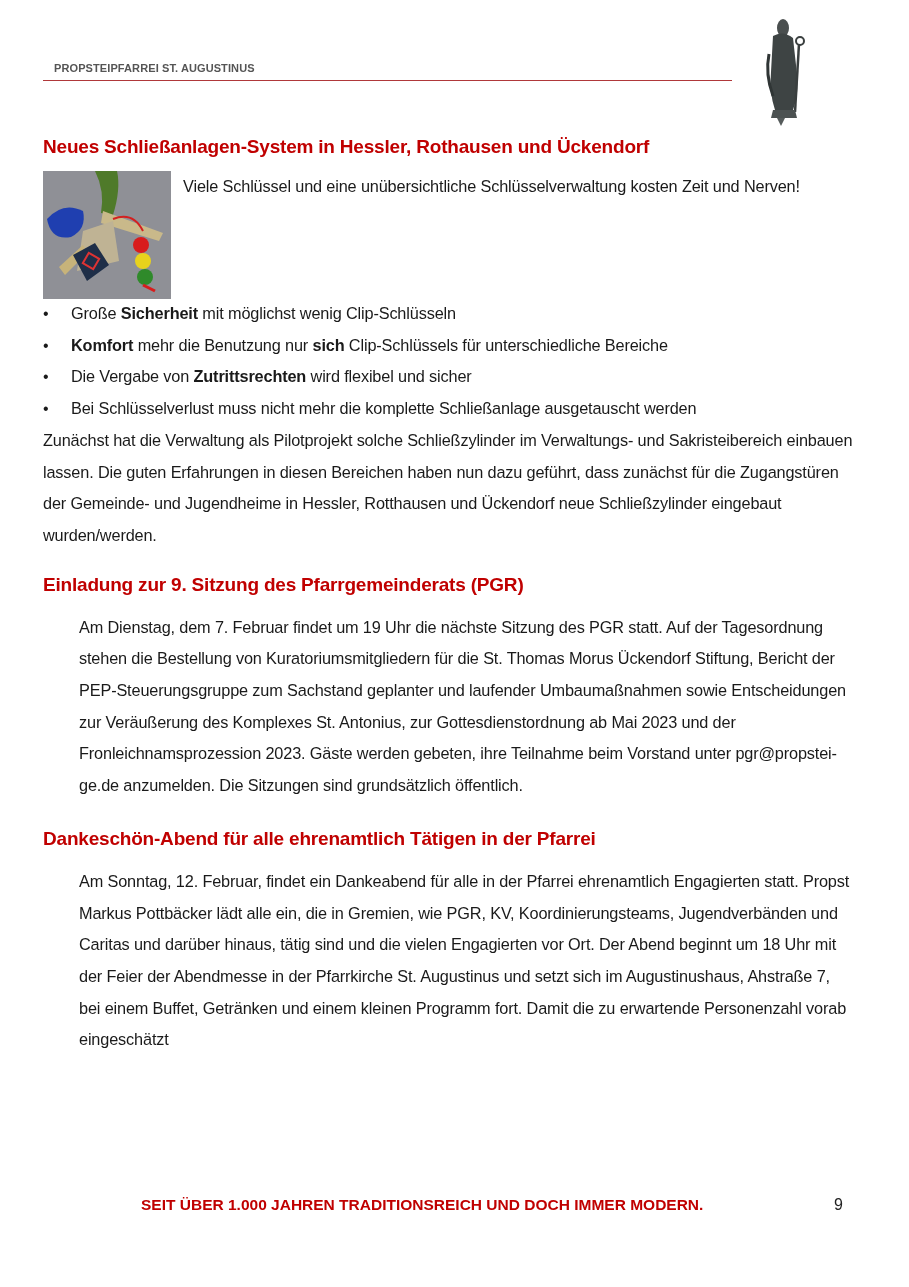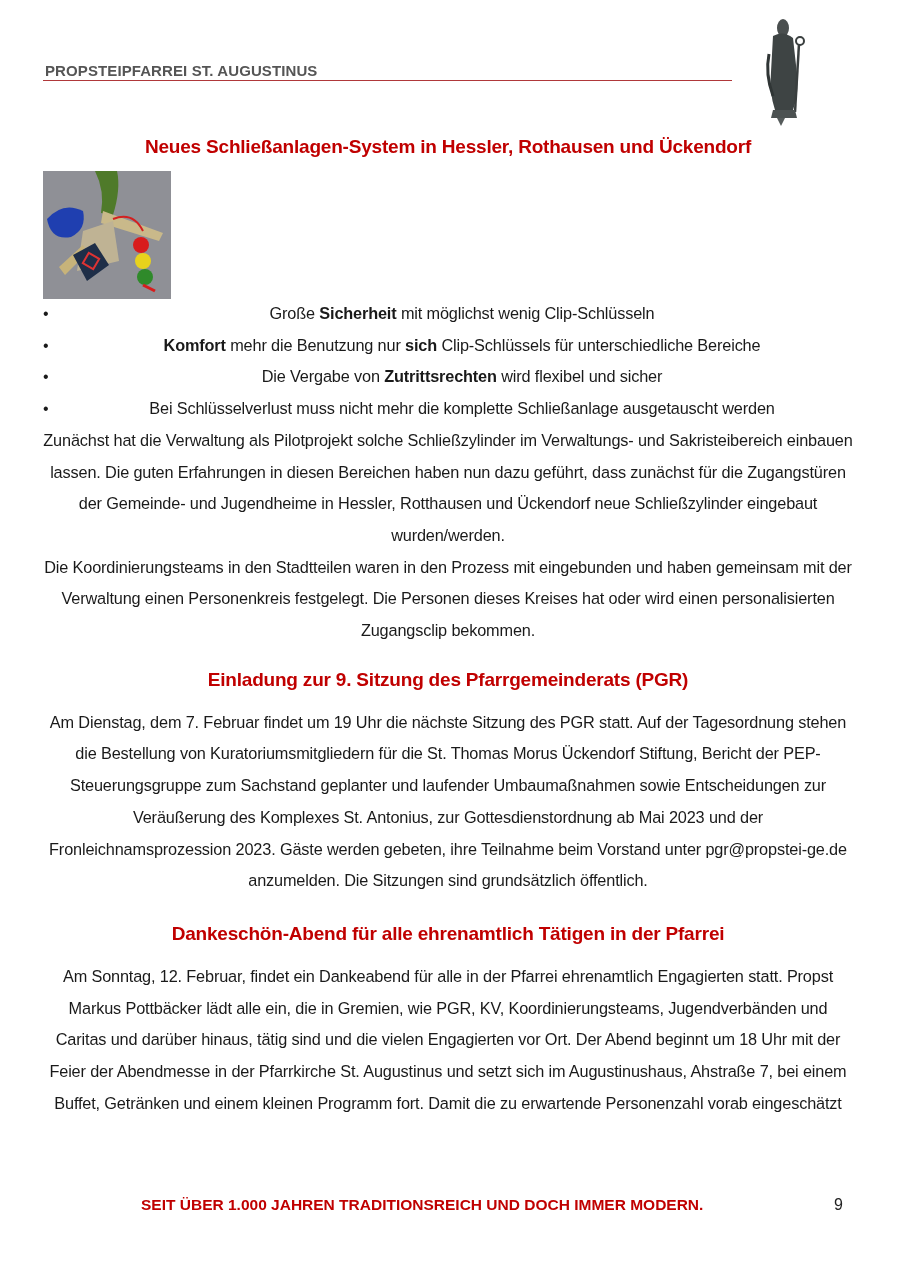--- a/index.html
+++ b/index.html
@@ -1,32 +1,32 @@
 <!DOCTYPE html>
 <html><head>
 <meta charset="utf-8">
 <style>
   html, body { margin: 0; padding: 0; background: #ffffff; }
   body { width: 909px; height: 1287px; position: relative; overflow: hidden;
          font-family: "DejaVu Sans Condensed", "Liberation Sans Narrow", "Liberation Sans", sans-serif; color: #1a1a1a; }
-  .header-title { position: absolute; left: 45px; top: 62px; font-size: 15px; font-weight: bold; color: #555555; letter-spacing: 0.1px;
+  .header-title { position: absolute; left: 54px; top: 62px; font-size: 11px; font-weight: bold; color: #555555; letter-spacing: 0.1px;
                   font-family: "Liberation Sans", sans-serif; }
   .header-rule { position: absolute; left: 43px; top: 80px; width: 689px; height: 1px; background: #b0383a; }
   .statue { position: absolute; left: 755px; top: 14px; width: 60px; height: 112px; }
-  .content { position: absolute; left: 43px; top: 132px; width: 810px; font-family: "Liberation Sans", sans-serif; text-align: center; }
+  .content { position: absolute; left: 43px; top: 132px; width: 810px; font-family: "Liberation Sans", sans-serif; }
   h2 { color: #c00000; font-size: 19px; font-weight: bold; margin: 0; line-height: 30px; letter-spacing: -0.2px; }
   p, li { font-size: 16.3px; line-height: 31.7px; margin: 0; letter-spacing: -0.15px; }
   .sec1-top { position: relative; margin-top: 9px; height: 127px; }
   .keys { position: absolute; left: 0; top: 0; width: 128px; height: 128px; }
   .sec1-intro { position: absolute; left: 140px; top: 0px; width: 670px; }
   ul { list-style: none; margin: 0; padding: 0; }
   li { position: relative; padding-left: 28px; }
   li::before { content: "\2022"; position: absolute; left: 0; top: 0; font-size: 16px; }
   .sec2 { margin-top: 18px; }
-  .sec2 p, .sec3 p { margin-top: 12px; }
+  .sec2 p, .sec3 p { margin-top: 12px; margin-left: 36px; }
   .sec3 { margin-top: 22px; }
   .footer-text { position: absolute; left: 141px; top: 1196px; font-family: "Liberation Sans", sans-serif;
                  font-size: 15.5px; font-weight: bold; color: #c00000; }
   .page-num { position: absolute; left: 834px; top: 1196px; font-size: 16px; color: #222222; font-family: "Liberation Sans", sans-serif; }
   b { font-weight: bold; }
 </style>
 </head>
 <body>
 
 <div class="header-title">PROPSTEIPFARREI ST. AUGUSTINUS</div>
@@ -56,30 +56,30 @@
         <path d="M16 96 L40 74 L44 82 L22 104 Z" fill="#c7b37a"></path>
         <path d="M30 84 L52 72 L66 94 L44 110 Z" fill="#1e2e48"></path>
         <rect x="42" y="84" width="12" height="12" fill="none" stroke="#d33" stroke-width="2" transform="rotate(30 48 90)"></rect>
         <circle cx="98" cy="74" r="8" fill="#d81c1c"></circle>
         <circle cx="100" cy="90" r="8" fill="#e8d21c"></circle>
         <circle cx="102" cy="106" r="8" fill="#2f8a2a"></circle>
         <path d="M100 114 L112 120" stroke="#d81c1c" stroke-width="3"></path>
         <path d="M70 48 Q90 40 100 60" stroke="#d32020" stroke-width="2" fill="none"></path>
       </svg>
       <div class="sec1-intro">
+        <p>Viele Schlüssel und eine unübersichtliche Schlüsselverwaltung kosten Zeit und Nerven!</p>
       </div>
     </div>
     <ul>
       <li><span>Große </span><b>Sicherheit</b><span> mit möglichst wenig Clip-Schlüsseln</span></li>
       <li><b>Komfort</b><span> mehr die Benutzung nur </span><b>sich</b><span> Clip-Schlüssels für unterschiedliche Bereiche</span></li>
       <li><span>Die Vergabe von </span><b>Zutrittsrechten</b><span> wird flexibel und sicher</span></li>
       <li><span>Bei Schlüsselverlust muss nicht mehr die komplette Schließanlage ausgetauscht werden</span></li>
     </ul>
     <p>Zunächst hat die Verwaltung als Pilotprojekt solche Schließzylinder im Verwaltungs- und Sakristeibereich einbauen lassen. Die guten Erfahrungen in diesen Bereichen haben nun dazu geführt, dass zunächst für die Zugangstüren der Gemeinde- und Jugendheime in Hessler, Rotthausen und Ückendorf neue Schließzylinder eingebaut wurden/werden.</p>
-    <p>Die Koordinierungsteams in den Stadtteilen waren in den Prozess mit eingebunden und haben gemeinsam mit der Verwaltung einen Personenkreis festgelegt. Die Personen dieses Kreises hat oder wird einen personalisierten Zugangsclip bekommen.</p>
   </section>
 
   <section class="sec2">
     <h2>Einladung zur 9. Sitzung des Pfarrgemeinderats (PGR)</h2>
     <p>Am Dienstag, dem 7. Februar findet um 19 Uhr die nächste Sitzung des PGR statt. Auf der Tagesordnung stehen die Bestellung von Kuratoriumsmitgliedern für die St. Thomas Morus Ückendorf Stiftung, Bericht der PEP-Steuerungsgruppe zum Sachstand geplanter und laufender Umbaumaßnahmen sowie Entscheidungen zur Veräußerung des Komplexes St. Antonius, zur Gottesdienstordnung ab Mai 2023 und der Fronleichnamsprozession 2023. Gäste werden gebeten, ihre Teilnahme beim Vorstand unter pgr@propstei-ge.de anzumelden. Die Sitzungen sind grundsätzlich öffentlich.</p>
   </section>
 
   <section class="sec3">
     <h2>Dankeschön-Abend für alle ehrenamtlich Tätigen in der Pfarrei</h2>
     <p>Am Sonntag, 12. Februar, findet ein Dankeabend für alle in der Pfarrei ehrenamtlich Engagierten statt. Propst Markus Pottbäcker lädt alle ein, die in Gremien, wie PGR, KV, Koordinierungsteams, Jugendverbänden und Caritas und darüber hinaus, tätig sind und die vielen Engagierten vor Ort. Der Abend beginnt um 18 Uhr mit der Feier der Abendmesse in der Pfarrkirche St. Augustinus und setzt sich im Augustinushaus, Ahstraße 7, bei einem Buffet, Getränken und einem kleinen Programm fort. Damit die zu erwartende Personenzahl vorab eingeschätzt</p>

